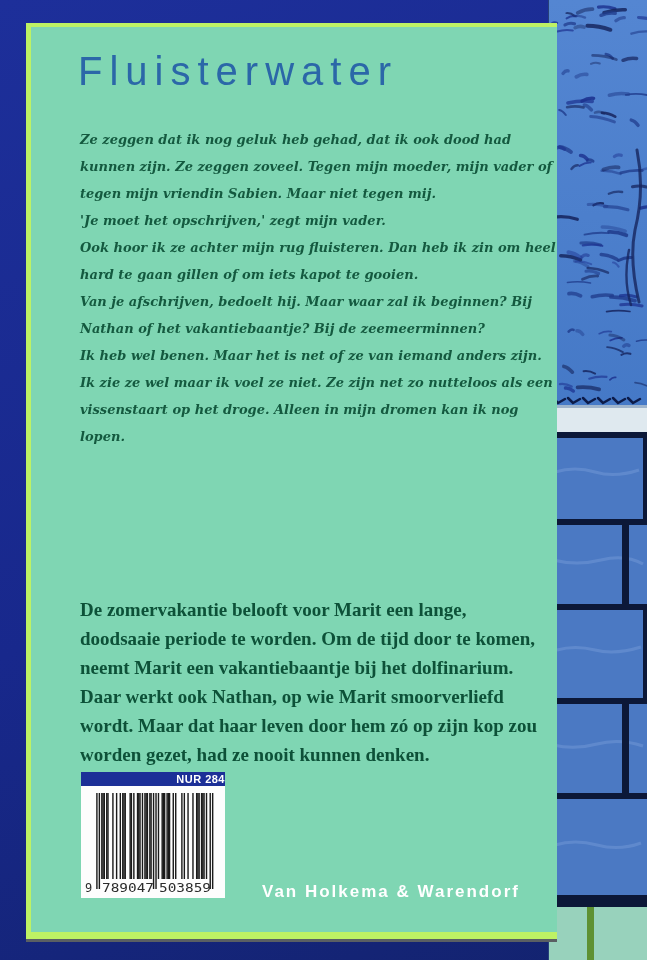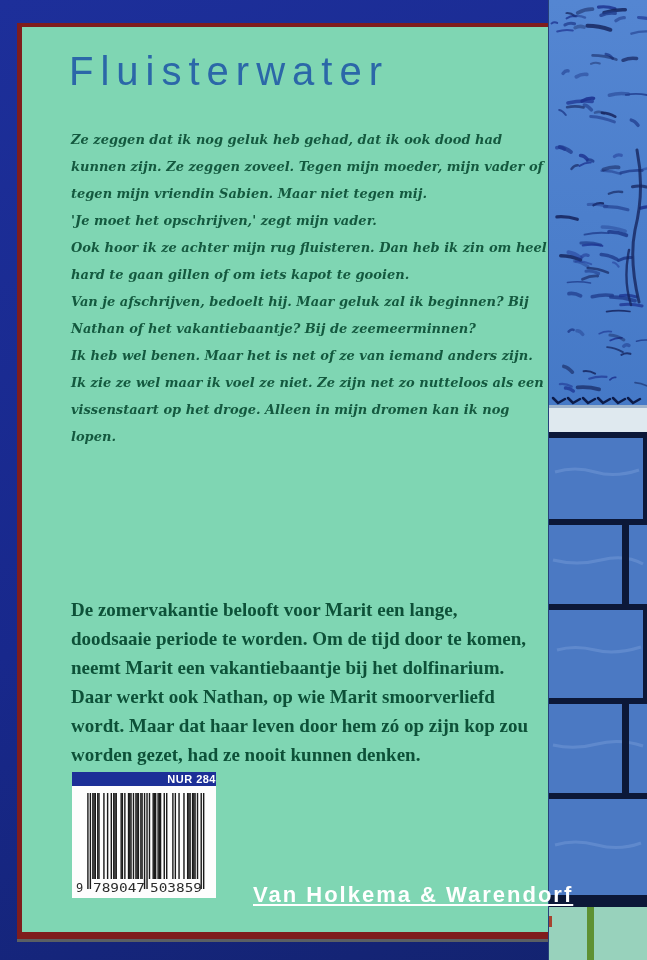--- a/index.html
+++ b/index.html
@@ -8,22 +8,22 @@
     background:linear-gradient(160deg,#1d2f9a 0%,#18288c 55%,#13236f 100%);
     font-family:"Liberation Sans",sans-serif;
   }
   
   .pool-strip{
     position:absolute;top:0;right:0;width:98px;height:960px;
     border-left:1px solid #27407a;
   }
   
   .panel-frame{
-    position:absolute;left:17px;top:23px;width:531px;height:919px;
-    background:#7f1d1d;
+    position:absolute;left:26px;top:23px;width:531px;height:919px;
+    background:#bef264;
     border-bottom:3px solid #5a5f63;
     box-sizing:border-box;
   }
   .panel{
     position:absolute;left:5px;top:4px;width:526px;height:905px;
     background:#7fd6b3;
   }
   .title{
     position:absolute;left:47px;top:22px;
     font-size:40px;font-weight:normal;letter-spacing:7px;
@@ -52,23 +52,22 @@
   }
   .barcode-box{
     width:144px;height:112px;background:#fdfdfd;position:relative;
   }
   .barcode-box svg{display:block;}
   .barcode-digits{
     font-family:"DejaVu Sans Mono",monospace;font-size:12px;fill:#2b2b2b;
   }
   .publisher{
     position:absolute;left:231px;top:855px;
-    color:#ffffff;font-weight:bold;font-size:22px;letter-spacing:2px;
+    color:#ffffff;font-weight:bold;font-size:17px;letter-spacing:2px;
     white-space:nowrap;
-    text-decoration:underline;
   }
 </style>
 </head>
 <body>
 
 <div class="pool-strip">
   <svg width="98" height="960" viewBox="0 0 98 960">
     <defs>
       <linearGradient id="wg" x1="0" y1="0" x2="0" y2="1">
         <stop offset="0" stop-color="#5486d2"></stop>
@@ -208,21 +207,21 @@
 
 <div class="panel-frame">
   <div class="panel" style="background: rgb(127, 214, 179);">
 
     <div class="title" style="color: rgb(43, 103, 168);">Fluisterwater</div>
 
     <div class="blurb" id="blurb" style="color: rgb(20, 89, 63);">
         <div class="blurb-p">Ze zeggen dat ik nog geluk heb gehad, dat ik ook dood had kunnen zijn. Ze zeggen zoveel. Tegen mijn moeder, mijn vader of tegen mijn vriendin Sabien. Maar niet tegen mij.</div>
         <div class="blurb-p">'Je moet het opschrijven,' zegt mijn vader.</div>
         <div class="blurb-p">Ook hoor ik ze achter mijn rug fluisteren. Dan heb ik zin om heel hard te gaan gillen of om iets kapot te gooien.</div>
-        <div class="blurb-p">Van je afschrijven, bedoelt hij. Maar geluk zal ik beginnen? Bij Nathan of het vakantiebaantje? Bij de zeemeerminnen?</div>
+        <div class="blurb-p">Van je afschrijven, bedoelt hij. Maar waar zal ik beginnen? Bij Nathan of het vakantiebaantje? Bij de zeemeerminnen?</div>
         <div class="blurb-p">Ik heb wel benen. Maar het is net of ze van iemand anders zijn. Ik zie ze wel maar ik voel ze niet. Ze zijn net zo nutteloos als een vissenstaart op het droge. Alleen in mijn dromen kan ik nog lopen.</div>
       </div>
 
     <div class="synopsis" style="color: rgb(13, 81, 56); margin-top: 11px;">De zomervakantie belooft voor Marit een lange, doodsaaie periode te worden. Om de tijd door te komen, neemt Marit een vakantiebaantje bij het dolfinarium. Daar werkt ook Nathan, op wie Marit smoorverliefd wordt. Maar dat haar leven door hem zó op zijn kop zou worden gezet, had ze nooit kunnen denken.</div>
 
     <div class="barcode-block">
       <div class="nur-band" style="background: rgb(28, 47, 151);">
         <span class="nur-label">NUR 284</span>
       </div>
       <div class="barcode-box">

